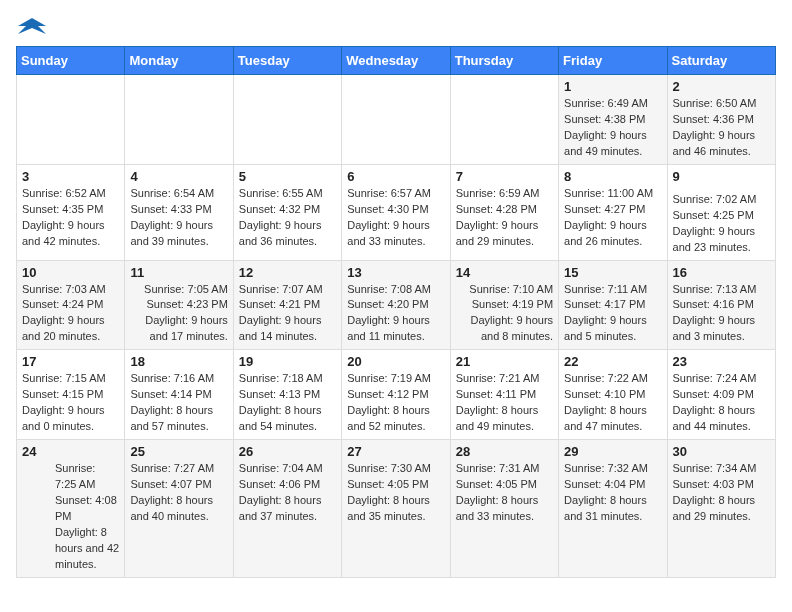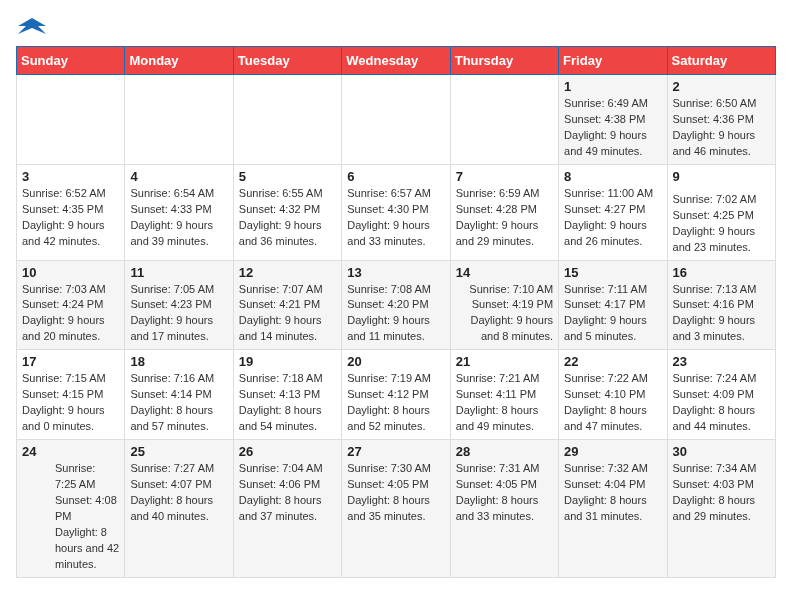--- a/index.html
+++ b/index.html
@@ -51,21 +51,21 @@
     .subtitle {
       font-size: 18px;
       color: #444;
     }
     table {
       width: 100%;
       border-collapse: collapse;
       font-size: 11px;
     }
     thead tr th {
-      background: #ef4444;
+      background: #3b82f6;
       color: #fff;
       padding: 6px 4px;
       text-align: left;
       font-size: 13px;
       font-weight: bold;
       border: 1px solid #1a6bb5;
     }
     tbody tr td {
       vertical-align: top;
       padding: 4px 5px;
@@ -193,21 +193,21 @@
       </tr>
       <tr>
         <td>
           <span class="day-number">10</span>
           <div class="day-info" style="white-space: pre-line;">Sunrise: 7:03 AM
 Sunset: 4:24 PM
 Daylight: 9 hours and 20 minutes.</div>
         </td>
         <td>
           <span class="day-number">11</span>
-          <div class="day-info" style="white-space: pre-line;">Sunrise: 7:05 AM
+          <div class="day-info" style="white-space: pre-line; text-align: right;">Sunrise: 7:05 AM
 Sunset: 4:23 PM
 Daylight: 9 hours and 17 minutes.</div>
         </td>
         <td>
           <span class="day-number">12</span>
           <div class="day-info" style="white-space: pre-line;">Sunrise: 7:07 AM
 Sunset: 4:21 PM
 Daylight: 9 hours and 14 minutes.</div>
         </td>
         <td>

